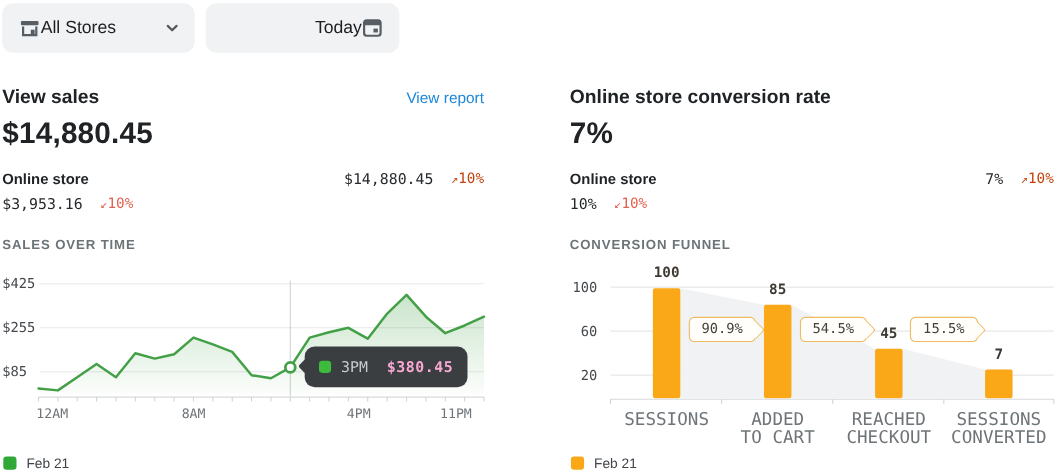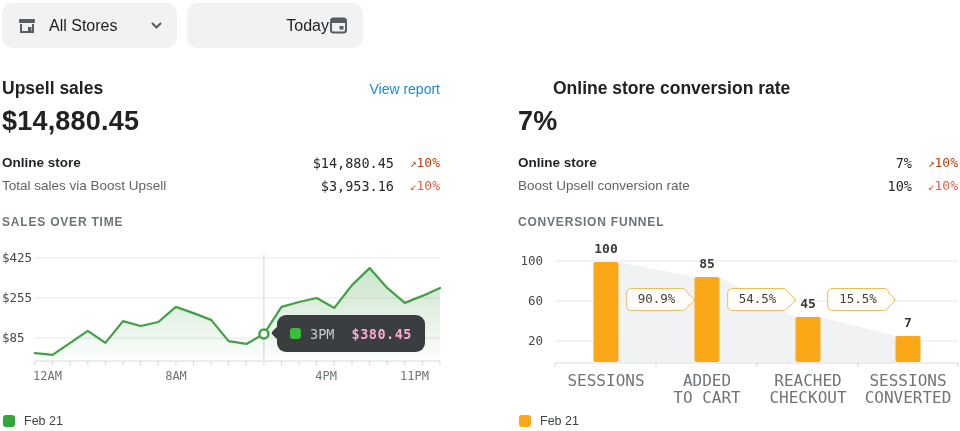--- a/index.html
+++ b/index.html
@@ -10,29 +10,29 @@
     font-family:"Liberation Sans", sans-serif;
   }
 
   
   .topbar-btn {
     position:absolute; top:3px; height:45px; background:#f1f2f3;
     border:none; border-radius:10px; display:flex; align-items:center;
     font-family:"Liberation Sans", sans-serif; font-size:16px; color:#1c1e20;
     cursor:pointer; padding:0 15px;
   }
-  #store-btn { left:2px; width:175px; gap:12px; }
+  #store-btn { left:2px; width:175px; gap:0; }
   #date-btn  { left:187px; width:176px; justify-content:flex-end; }
   .btn-icon { display:flex; align-items:center; }
   #store-btn .chev { margin-left:auto; }
 
   
   .panel-title { position:absolute; top:78px; font-size:17.5px; font-weight:700; color:#202326; }
   #left-title  { left:2px; }
-  #right-title { left:518px;margin-left:35px; }
+  #right-title { left:518px; }
   #view-report { position:absolute; top:81px; left:330px; width:110px; text-align:right;
                  font-size:14px; color:#1d87d8; cursor:pointer; text-decoration:none; }
   .big-value { position:absolute; top:106px; font-size:27px; font-weight:700; color:#202326; letter-spacing:.2px; }
   #left-big  { left:2px; }
   #right-big { left:518px; }
 
   
   .rows { position:absolute; top:151px; }
   #left-rows  { left:2px;  width:438px; }
   #right-rows { left:518px; width:440px; }
@@ -123,31 +123,30 @@
   <span>Today</span>
   <span class="btn-icon">
     <svg width="19" height="19" viewBox="0 0 19 19">
       <rect x="2" y="2.5" width="15" height="14" rx="2.5" fill="none" stroke="#565d63" stroke-width="2"></rect>
       <path d="M2 2.5 h15 v4.5 h-15 z" fill="#565d63"></path>
       <rect x="10.5" y="10" width="4" height="3.5" fill="#565d63"></rect>
     </svg>
   </span>
 </button>
 
-<div class="panel-title" id="left-title">Upsell sales</div>
+<div class="panel-title" id="left-title">View sales</div>
 <a id="view-report" href="#">View report</a>
 <div class="big-value" id="left-big">$14,880.45</div>
 <div class="rows" id="left-rows">
     <div class="metric-row">
       <span class="metric-label bold">Online store</span>
       <span class="metric-value">$14,880.45</span>
       <span class="metric-delta up"><span class="delta-arrow">↗</span>10%</span>
     </div>
     <div class="metric-row">
-      <span class="metric-label">Total sales via Boost Upsell</span>
       <span class="metric-value">$3,953.16</span>
       <span class="metric-delta down"><span class="delta-arrow">↙</span>10%</span>
     </div>
   </div>
 <div class="section-label" id="left-section">SALES OVER TIME</div>
 
 <div class="ylab sales" style="top:250px">$425</div>
 <div class="ylab sales" style="top:290px">$255</div>
 <div class="ylab sales" style="top:330px">$85</div>
 
@@ -187,21 +186,20 @@
 
 <div class="panel-title" id="right-title">Online store conversion rate</div>
 <div class="big-value" id="right-big">7%</div>
 <div class="rows" id="right-rows">
     <div class="metric-row">
       <span class="metric-label bold">Online store</span>
       <span class="metric-value">7%</span>
       <span class="metric-delta up"><span class="delta-arrow">↗</span>10%</span>
     </div>
     <div class="metric-row">
-      <span class="metric-label">Boost Upsell conversion rate</span>
       <span class="metric-value">10%</span>
       <span class="metric-delta down"><span class="delta-arrow">↙</span>10%</span>
     </div>
   </div>
 <div class="section-label" id="right-section">CONVERSION FUNNEL</div>
 
 <div class="ylab funnel" style="top:253px">100</div>
 <div class="ylab funnel" style="top:293px">60</div>
 <div class="ylab funnel" style="top:333px">20</div>
 

